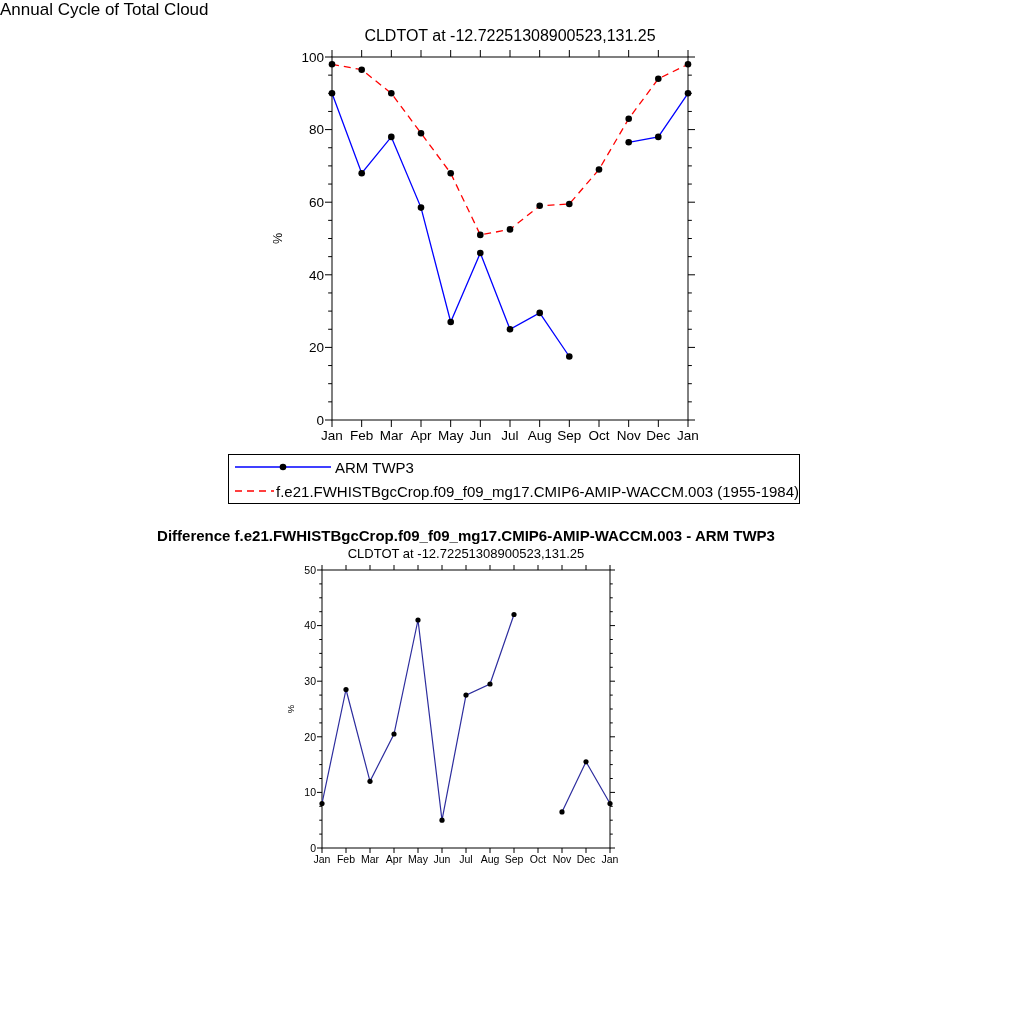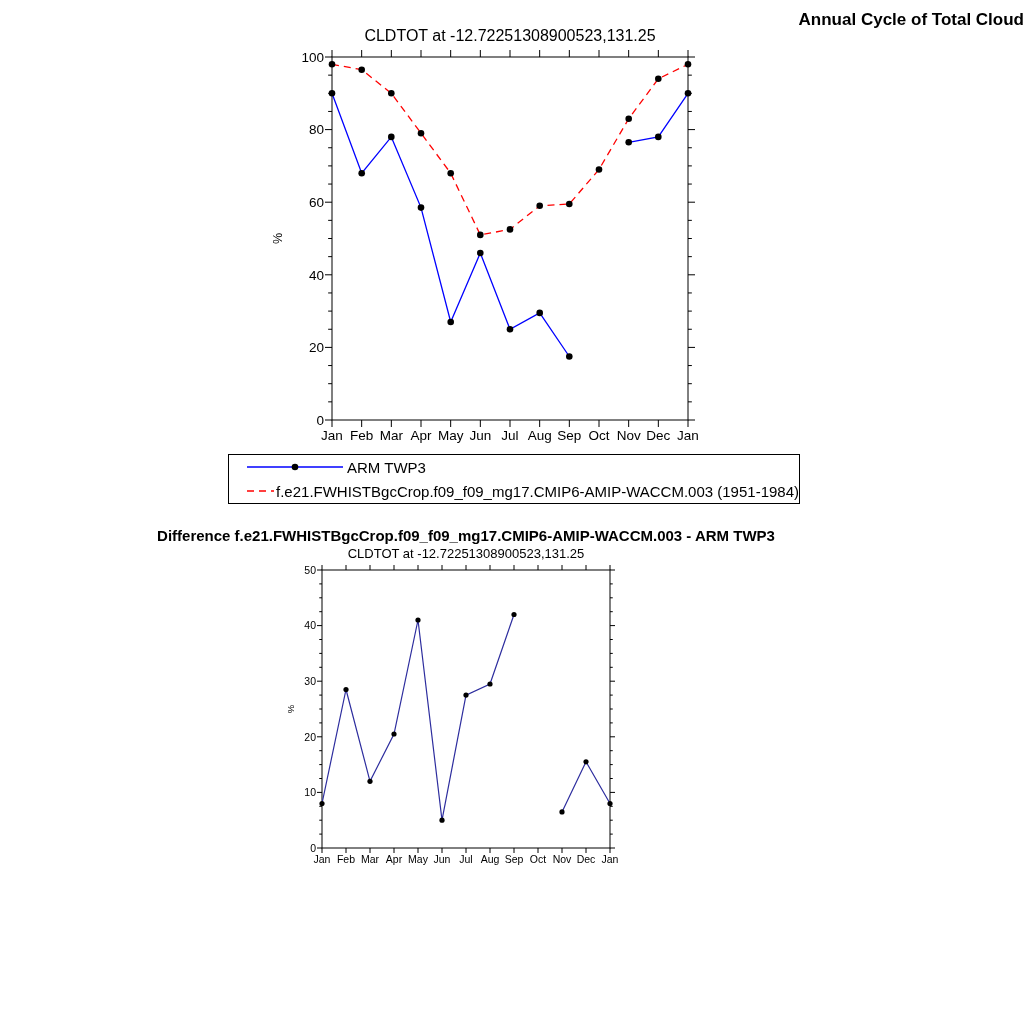--- a/index.html
+++ b/index.html
@@ -1,23 +1,23 @@
 <!DOCTYPE html>
 <html><head>
 <meta charset="utf-8">
 <style>
   html,body{margin:0;padding:0;}
   body{width:1024px;height:1024px;background:#ffffff;position:relative;overflow:hidden;
        font-family:"Liberation Sans",sans-serif;color:#000;}
   .abs{position:absolute;}
-  #top-title{top:10px;left:0;width:1024px;text-align:right;font-size:17px;font-weight:bold;}
+  #top-title{top:0;left:0;width:1024px;text-align:left;font-size:17px;font-weight:normal;}
   #top-subtitle{top:27px;left:332px;width:356px;text-align:center;font-size:16px;white-space:nowrap;}
   #charts-svg{top:0;left:0;}
   #legend-box{top:454px;left:228px;width:572px;height:50px;border:1px solid #000;box-sizing:border-box;
-              display:flex;flex-direction:column;justify-content:center;padding-left:16px;background:#fff;}
+              display:flex;flex-direction:column;justify-content:center;padding-left:4px;background:#fff;}
   .legend-row{display:flex;align-items:center;height:24px;}
   .legend-label{font-size:15px;margin-left:2px;white-space:nowrap;}
   #bottom-title{top:527px;left:0;width:932px;text-align:center;font-size:15px;font-weight:bold;white-space:nowrap;}
   #bottom-subtitle{top:546px;left:0;width:932px;text-align:center;font-size:13px;white-space:nowrap;}
   svg text{font-family:"Liberation Sans",sans-serif;fill:#000;}
 </style>
 </head>
 <body>
 
 <div class="abs" id="top-title">Annual Cycle of Total Cloud</div>
@@ -254,18 +254,18 @@
         <line x1="2" y1="10" x2="98" y2="10" stroke="#0000ff" stroke-width="1.3"></line>
         <circle cx="50" cy="10" r="3.3" fill="#000000"></circle>
       </svg>
     <span class="legend-label">ARM TWP3</span>
   </div>
   <div class="legend-row">
     <svg width="100" height="20" class="legend-sample" id="sample-1">
         <line x1="2" y1="10" x2="98" y2="10" stroke="#ff0000" stroke-width="1.3" stroke-dasharray="7,5"></line>
         <circle cx="50" cy="10" r="3.3" fill="#000000"></circle>
       </svg>
-    <span class="legend-label">f.e21.FWHISTBgcCrop.f09_f09_mg17.CMIP6-AMIP-WACCM.003 (1951-1984)</span>
+    <span class="legend-label">f.e21.FWHISTBgcCrop.f09_f09_mg17.CMIP6-AMIP-WACCM.003 (1955-1984)</span>
   </div>
 </div>
 
 <div class="abs" id="bottom-title">Difference f.e21.FWHISTBgcCrop.f09_f09_mg17.CMIP6-AMIP-WACCM.003 - ARM TWP3</div>
 <div class="abs" id="bottom-subtitle">CLDTOT at -12.72251308900523,131.25</div>
 
 </body></html>

